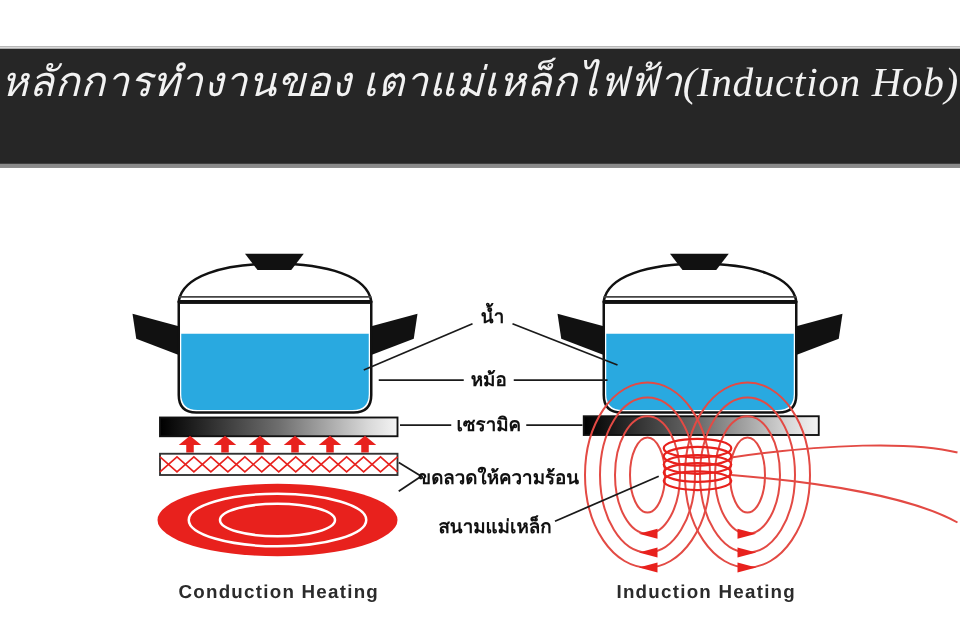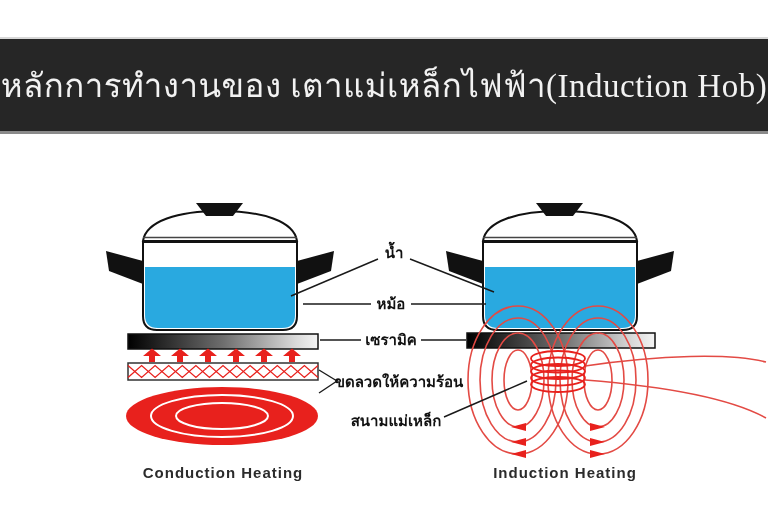--- a/index.html
+++ b/index.html
@@ -11,22 +11,23 @@
   :root {
     --banner-bg: #262626; --banner-text: #f2f2f2;
     --water-blue: #29a9e0; --heat-red: #e8211d;
     --field-red: #e34a44; --line-black: #1a1a1a;
   }
   .banner {
     position: absolute; left: 0; top: 37px; width: 768px; height: 97px;
     background: var(--banner-bg);
     border-top: 2px solid #d8d8d8;
     border-bottom: 3px solid #8a8a8a;
-    display: flex; align-items: center; justify-content: center;
+    display: flex; align-items: flex-start; justify-content: center;
     box-sizing: border-box;
+    font-style: italic;
   }
   .banner-title {
     color: var(--banner-text);
     font-family: "Liberation Serif", serif;
     font-size: 33px; letter-spacing: 0.5px; white-space: nowrap;
   }
   .diagram-svg { position: absolute; left: 0; top: 0; }
   .outline-white { fill: #ffffff; stroke: #111111; stroke-width: 2; }
   .solid-black { fill: #111111; }
   .water-fill { fill: var(--water-blue); }

